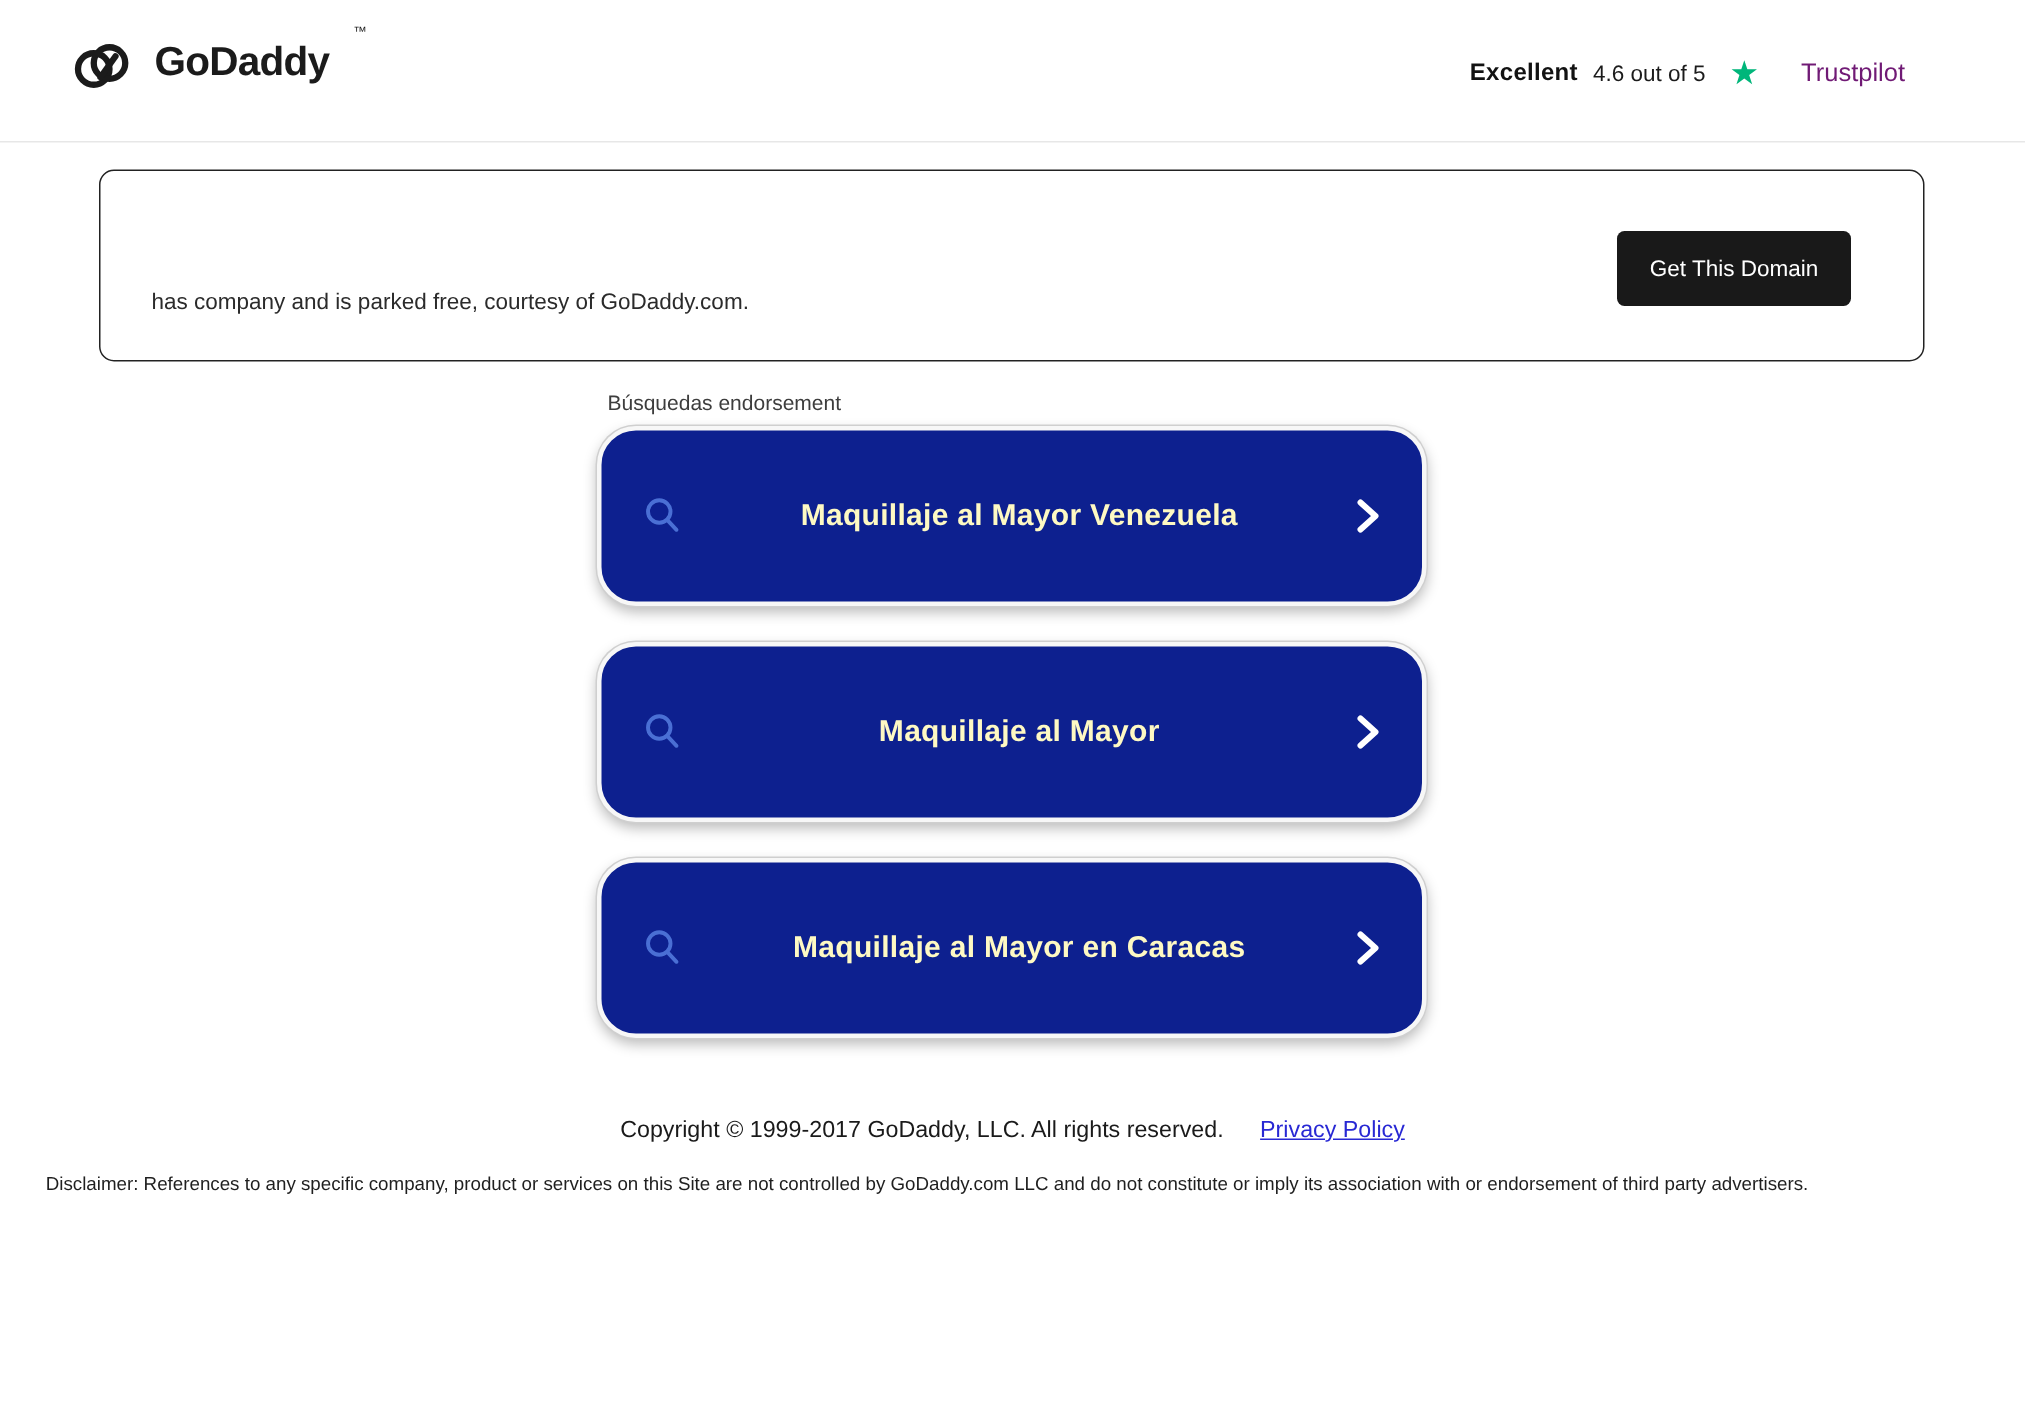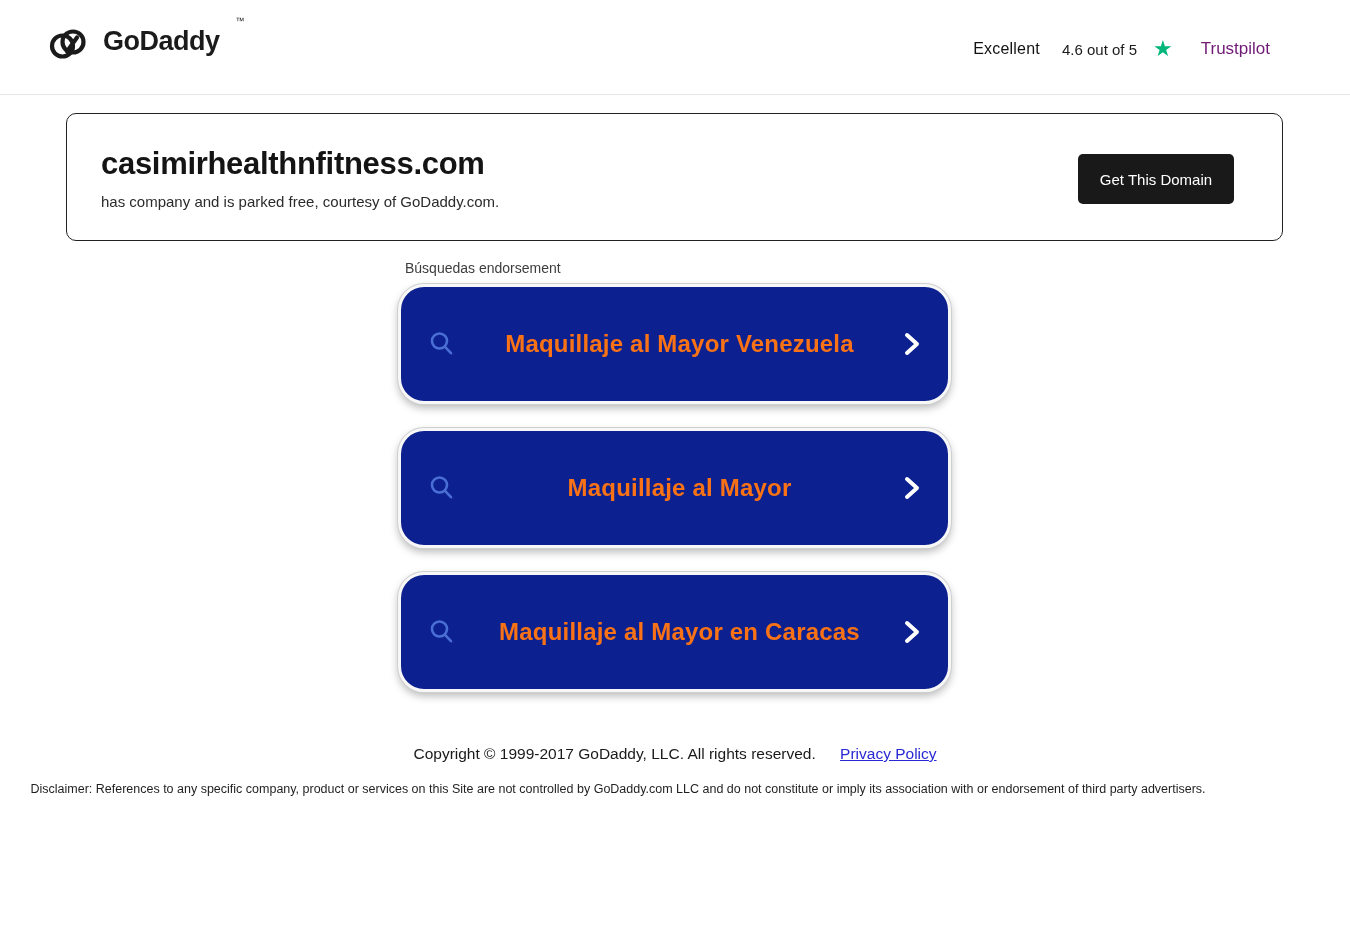--- a/index.html
+++ b/index.html
@@ -25,22 +25,22 @@
   }
   .logo-word {
     font-size: 27px; font-weight: 800; letter-spacing: -0.5px; color: #1b1b1b;
   }
   .logo-tm { font-size: 9px; vertical-align: super; color: #1b1b1b; position: relative; top: -10px; left: 1px;}
   .trustpilot {
     position: absolute; right: 80px; top: 38px;
     display: flex; align-items: center; gap: 10px;
     font-size: 16px;
   }
-  .tp-excellent { font-weight: 400; color: #121212; letter-spacing: 0.2px; }
-  .tp-rating { color: #1b1b1b; font-size: 15px; margin-left: 12px; }
+  .tp-excellent { font-weight: 700; color: #121212; letter-spacing: 0.2px; }
+  .tp-rating { color: #1b1b1b; font-size: 15px; margin-left: 0; }
   .tp-brand { display: flex; align-items: center; gap: 3px; margin-left: 6px; }
   .tp-star { font-size: 22px; line-height: 1; }
   .tp-name { font-size: 17px; color: #701a75; font-weight: 400; margin-left: 25px; }
 
   
   .domain-card {
     position: absolute; left: 66px; top: 113px;
     width: 1217px; height: 128px;
     border: 1px solid #222;
     border-radius: 10px;
@@ -81,21 +81,21 @@
     border: 3px solid #f7f7f7;
     border-radius: 26px;
     box-shadow: 0 0 0 1px #cfcfcf, 0 4px 9px rgba(0,0,0,0.28);
     display: flex; align-items: center;
     padding: 0 26px;
     cursor: pointer;
   }
   .search-btn .icon-search { flex: 0 0 auto; display: flex; align-items: center; }
   .search-btn .btn-label {
     flex: 1 1 auto; text-align: center;
-    color: #f97316; font-size: 24px; font-weight: 700; letter-spacing: 0.2px;
+    color: #fef9c3; font-size: 20px; font-weight: 700; letter-spacing: 0.2px;
     font-family: "Liberation Sans", sans-serif;
   }
   .search-btn .icon-chevron { flex: 0 0 auto; display: flex; align-items: center; }
 
   
   .copyright-row {
     position: absolute; left: 0; top: 745px; width: 1350px;
     text-align: center;
     font-size: 15.5px; color: #1a1a1a;
   }
@@ -128,21 +128,20 @@
     <span class="tp-excellent">Excellent</span>
     <span class="tp-rating">4.6 out of 5</span>
     <span class="tp-brand">
       <span class="tp-star" style="color:#00b67a;">★</span>
       <span class="tp-name">Trustpilot</span>
     </span>
   </div>
 </div>
 
 <div class="domain-card">
-  <div class="domain-title">casimirhealthnfitness.com</div>
   <div class="domain-sub">has company and is parked free, courtesy of GoDaddy.com.</div>
   <button class="cta-button">Get This Domain</button>
 </div>
 
 <div class="related-label">Búsquedas endorsement</div>
 
 <div class="search-list">
 
   <div class="search-btn">
     <span class="icon-search">

